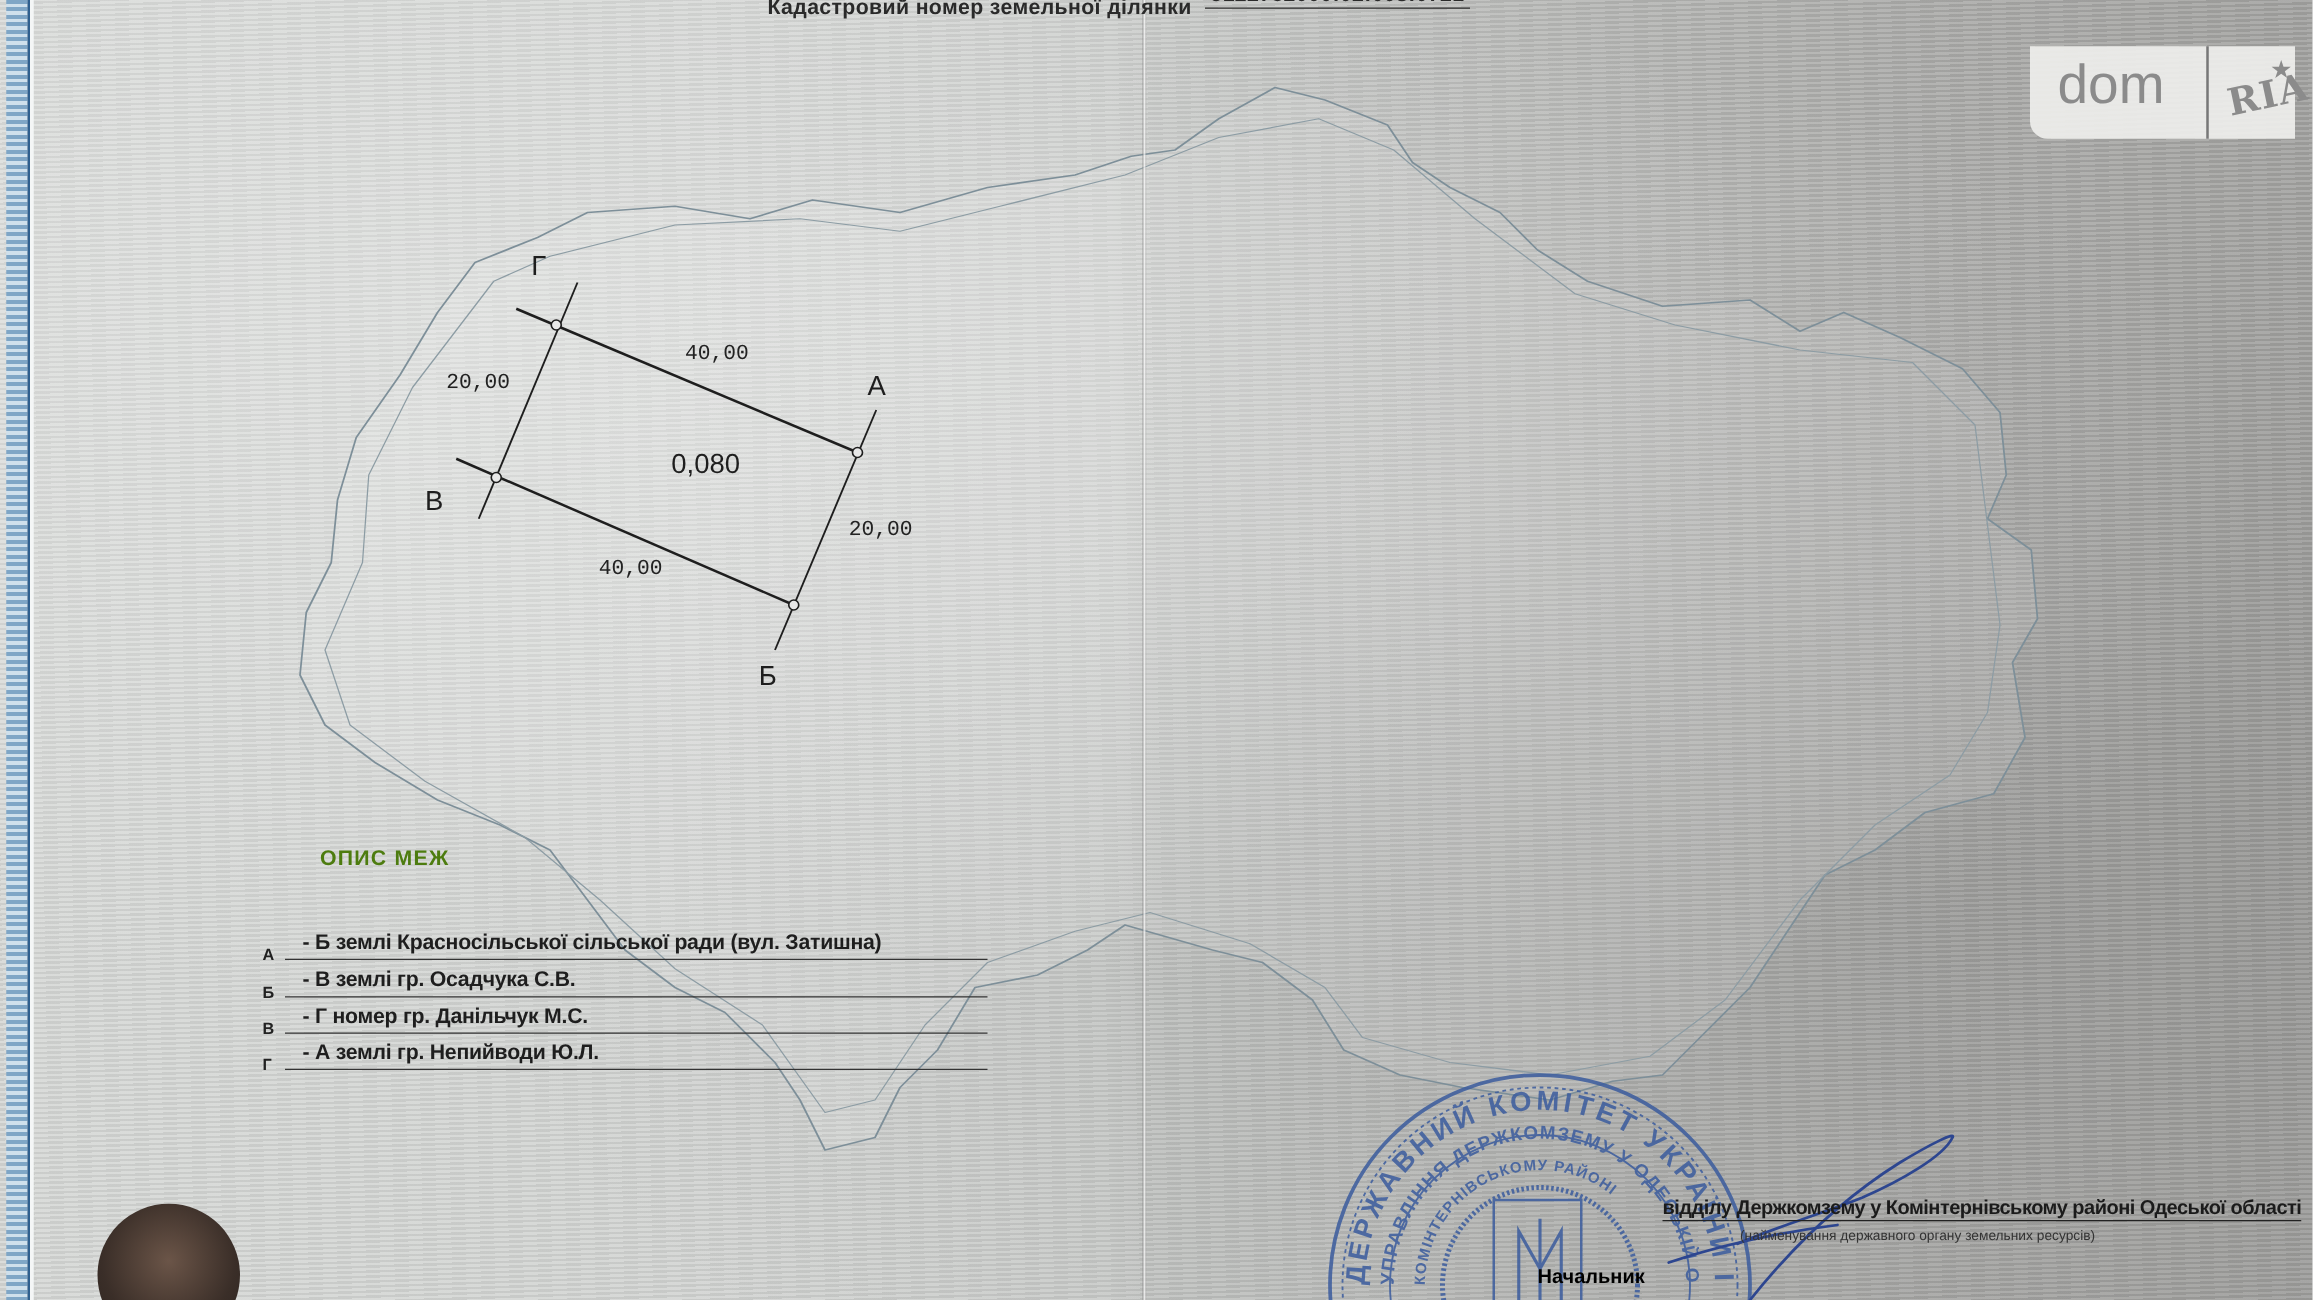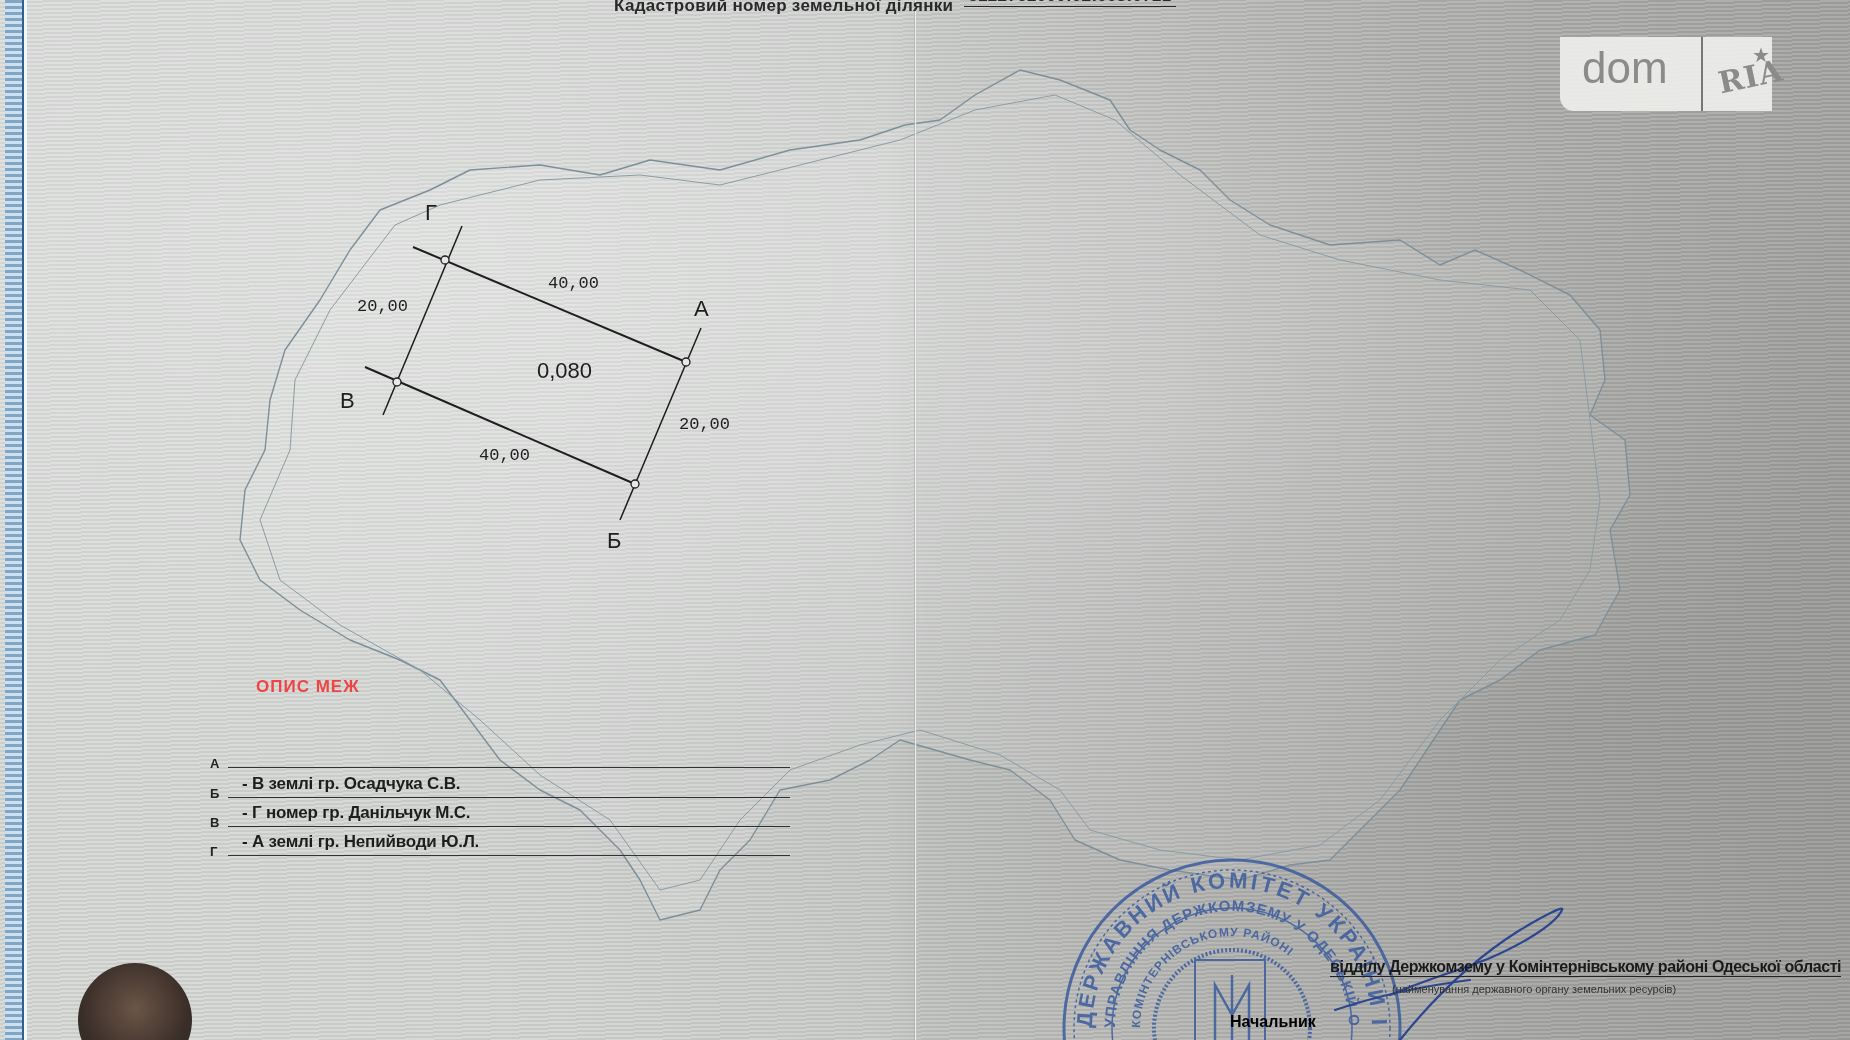--- a/index.html
+++ b/index.html
@@ -17,26 +17,26 @@
   .border-line{position:absolute;left:22px;top:0;width:2px;height:1040px;background:#2f5f8e;}
   .border-white{position:absolute;left:24px;top:0;width:3px;height:1040px;background:#f4f6f6;}
   .fold{position:absolute;left:914px;top:0;width:3px;height:1040px;
     background:linear-gradient(90deg,rgba(120,120,120,0.6),rgba(255,255,255,0.7),rgba(140,140,140,0.4));}
   svg.overlay{position:absolute;left:0;top:0;}
   .header{position:absolute;left:614px;top:-4px;font-size:17px;font-weight:bold;letter-spacing:0.3px;white-space:nowrap;color:#2a2a2a;}
   .header .num{display:inline-block;border-bottom:1.5px solid #2a2a2a;margin-left:6px;padding:0 4px;position:relative;top:-10px;}
   .lbl{position:absolute;font-size:22px;color:#1e1e1e;}
   .dim{position:absolute;font-size:17px;color:#222;font-family:Liberation Mono, monospace;}
   .area{position:absolute;font-size:22px;color:#1e1e1e;}
-  .opis-title{position:absolute;left:256px;top:677px;font-size:17px;font-weight:bold;letter-spacing:1px;color:#ef4444;}
+  .opis-title{position:absolute;left:256px;top:677px;font-size:17px;font-weight:bold;letter-spacing:1px;color:#4d7c0f;}
   .row{position:absolute;left:210px;width:580px;height:29px;}
   .row .ltr{position:absolute;left:0;bottom:-3px;font-size:13px;font-weight:bold;color:#222;}
   .row .txt{position:absolute;left:32px;bottom:4px;font-size:17px;font-weight:bold;color:#1e1e1e;white-space:nowrap;letter-spacing:-0.2px;}
   .row .ul{position:absolute;left:18px;right:0;bottom:0;height:1.5px;background:#333;}
-  .logo{position:absolute;left:1560px;top:37px;width:212px;height:74px;background:rgba(238,238,236,0.92);border-bottom-left-radius:14px;}
+  .logo{position:absolute;left:1624px;top:37px;width:212px;height:74px;background:rgba(238,238,236,0.92);border-bottom-left-radius:14px;}
   .logo .dom{position:absolute;left:22px;top:6px;font-size:44px;color:#8b8b8b;font-weight:normal;}
   .logo .div{position:absolute;left:141px;top:0;width:1.5px;height:74px;background:#777;}
   .logo .ria{position:absolute;left:158px;top:22px;font-family:"DejaVu Serif",serif;font-weight:bold;font-size:30px;color:#8b8b8b;transform:rotate(-12deg);letter-spacing:1px;}
   .logo .star{position:absolute;left:192px;top:6px;font-size:20px;color:#8b8b8b;}
   .sig-title{position:absolute;left:1230px;top:1013px;font-size:16px;font-weight:bold;color:#000000;}
   .sig-dept{position:absolute;left:1330px;top:958px;font-size:16px;font-weight:bold;color:#1b1b1b;border-bottom:1.5px solid #222;white-space:nowrap;letter-spacing:-0.4px;}
   .sig-caption{position:absolute;left:1345px;top:983px;font-size:11px;font-weight:normal;color:#333;white-space:nowrap;margin-left:47px;}
   .holo{position:absolute;left:78px;top:963px;width:114px;height:114px;border-radius:50%;
     background:radial-gradient(circle at 50% 40%,#6b5548,#3a2e28 60%,#2a221e);}
 </style>
@@ -118,20 +118,21 @@
 <span class="area" style="left:537px;top:358px;">0,080</span>
 <span class="dim" style="left:548px;top:274px;">40,00</span>
 <span class="dim" style="left:357px;top:297px;">20,00</span>
 <span class="dim" style="left:679px;top:415px;">20,00</span>
 <span class="dim" style="left:479px;top:446px;">40,00</span>
 
 <div class="opis-title">ОПИС МЕЖ</div>
 
 <div class="row" style="top:739px;">
   <span class="ltr">А</span>
+  <span class="txt">- Б  землі Красносільської сільської ради (вул. Затишна)</span>
   <span class="ul"></span>
 </div>
 <div class="row" style="top:769px;">
   <span class="ltr">Б</span>
   <span class="txt">- В  землі гр. Осадчука С.В.</span>
   <span class="ul"></span>
 </div>
 <div class="row" style="top:798px;">
   <span class="ltr">В</span>
   <span class="txt">- Г  номер гр. Данільчук М.С.</span>

